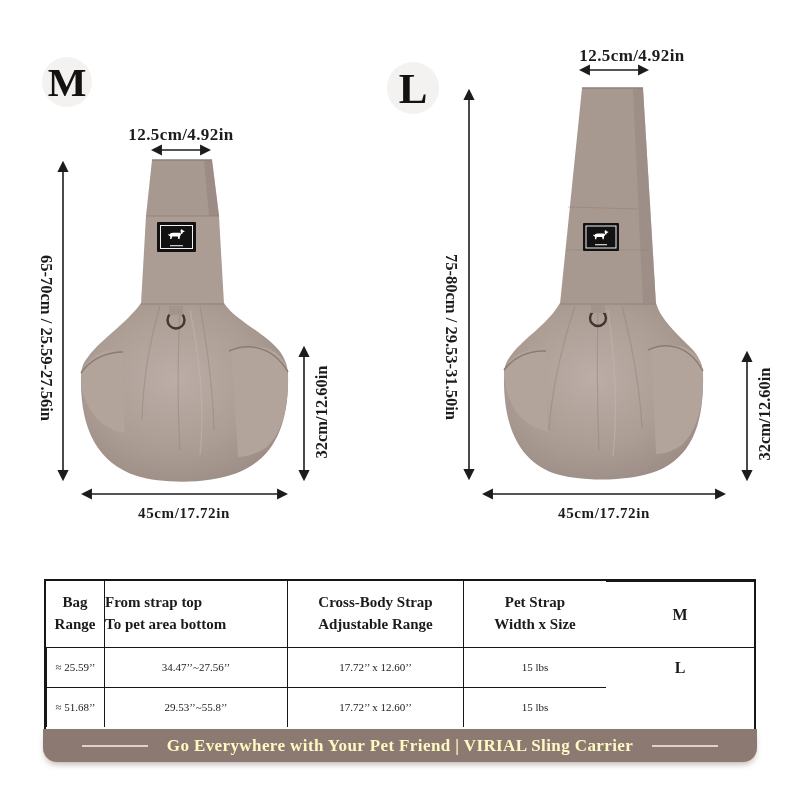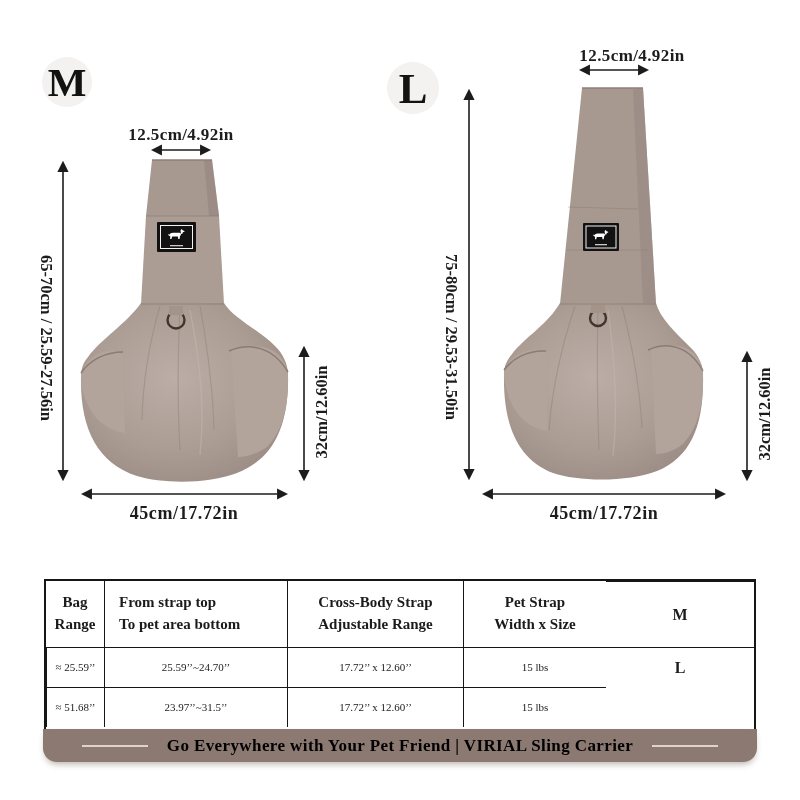--- a/index.html
+++ b/index.html
@@ -15,51 +15,51 @@
   }
   .badge.m{left:42px;top:57px;width:50px;height:50px;font-size:41px;}
   .badge.l{left:387px;top:62px;width:52px;height:52px;font-size:43px;}
   .dim-label{
     position:absolute;font-weight:bold;white-space:nowrap;color:#1c1c1c;
     transform:translate(-50%,-50%);
   }
   .dim-top{font-size:17px;letter-spacing:.4px;}
   .dim-side-cw{font-size:16.5px;transform:translate(-50%,-50%) rotate(90deg);}
   .dim-side-ccw{font-size:16.5px;transform:translate(-50%,-50%) rotate(-90deg);}
-  .dim-bottom{font-size:18px;letter-spacing:.6px;}
+  .dim-bottom{font-size:15px;letter-spacing:.6px;}
 
   
   .size-table{
     position:absolute;left:44px;top:579px;width:712px;height:168px;
     box-sizing:border-box;border:2px solid #161616;background:#ffffff;
     display:grid;
     grid-template-columns:58px 183px 176px 143px 148px;
     grid-template-rows:66px 40px 40px;
   }
   .cell{
     display:flex;flex-direction:column;align-items:center;justify-content:center;
     font-size:11px;line-height:1.45;text-align:center;
     border-left:1.5px solid #161616;border-top:1.5px solid #161616;
     box-sizing:border-box;
   }
   .cell.col1{border-left:none;}
   .cell.row1{border-top:none;}
   .cell.hdr{font-weight:bold;font-size:15px;}
-  .cell.hdr-left{align-items:flex-start;text-align:left;padding-left:14px;}
+  .cell.hdr-left{align-items:flex-start;text-align:left;}
   .cell.sizecol{font-weight:bold;font-size:16px;}
 
   
   .footer-banner{
     position:absolute;left:43px;top:729px;width:714px;height:33px;
     background:#8c7a72;border-radius:0 0 14px 14px;
     display:flex;align-items:center;justify-content:center;gap:19px;
     box-shadow:0 4px 6px -2px rgba(99,82,74,.45);
   }
   .footer-banner .tagline{
-    color:#000000;font-weight:bold;font-size:17px;letter-spacing:.4px;white-space:nowrap;
+    color:#fef9c3;font-weight:bold;font-size:17px;letter-spacing:.4px;white-space:nowrap;
   }
   .footer-banner .rule{display:inline-block;width:66px;height:2px;background:#ddd2cc;}
 </style>
 </head>
 <body>
 
 <div class="canvas">
 
   <svg class="art" width="800" height="800" viewBox="0 0 800 800">
     <defs>
@@ -181,27 +181,27 @@
       <span>Cross-Body Strap</span>
         <span>Adjustable Range</span>
     </div>
     <div class="cell hdr row1">
       <span>Pet Strap</span>
         <span>Width x Size</span>
     </div>
 
     <div class="cell sizecol col1">M</div>
     <div class="cell">≈ 25.59’’</div>
-    <div class="cell">25.59’’~24.70’’</div>
+    <div class="cell">34.47’’~27.56’’</div>
     <div class="cell">17.72’’ x 12.60’’</div>
     <div class="cell">15 lbs</div>
 
     <div class="cell sizecol col1">L</div>
     <div class="cell">≈ 51.68’’</div>
-    <div class="cell">23.97’’~31.5’’</div>
+    <div class="cell">29.53’’~55.8’’</div>
     <div class="cell">17.72’’ x 12.60’’</div>
     <div class="cell">15 lbs</div>
   </div>
 
   <div class="footer-banner">
     <span class="rule"></span>
     <span class="tagline">Go Everywhere with Your Pet Friend | VIRIAL Sling Carrier</span>
     <span class="rule"></span>
   </div>
 

